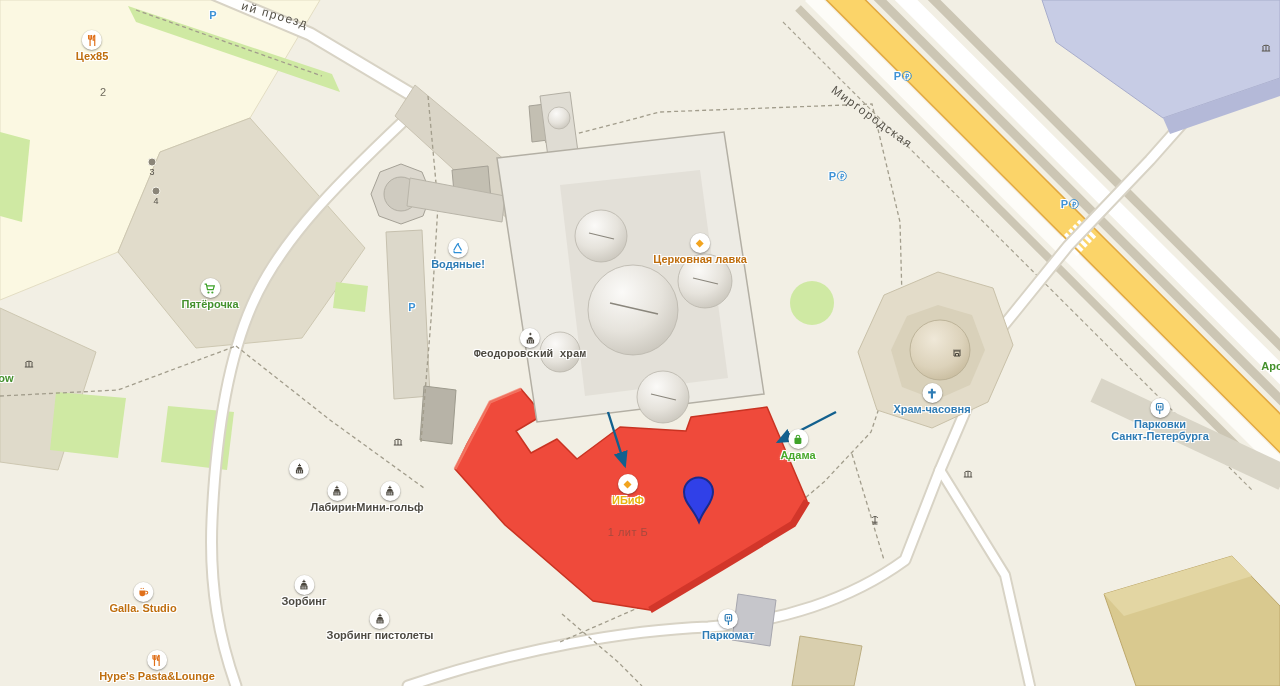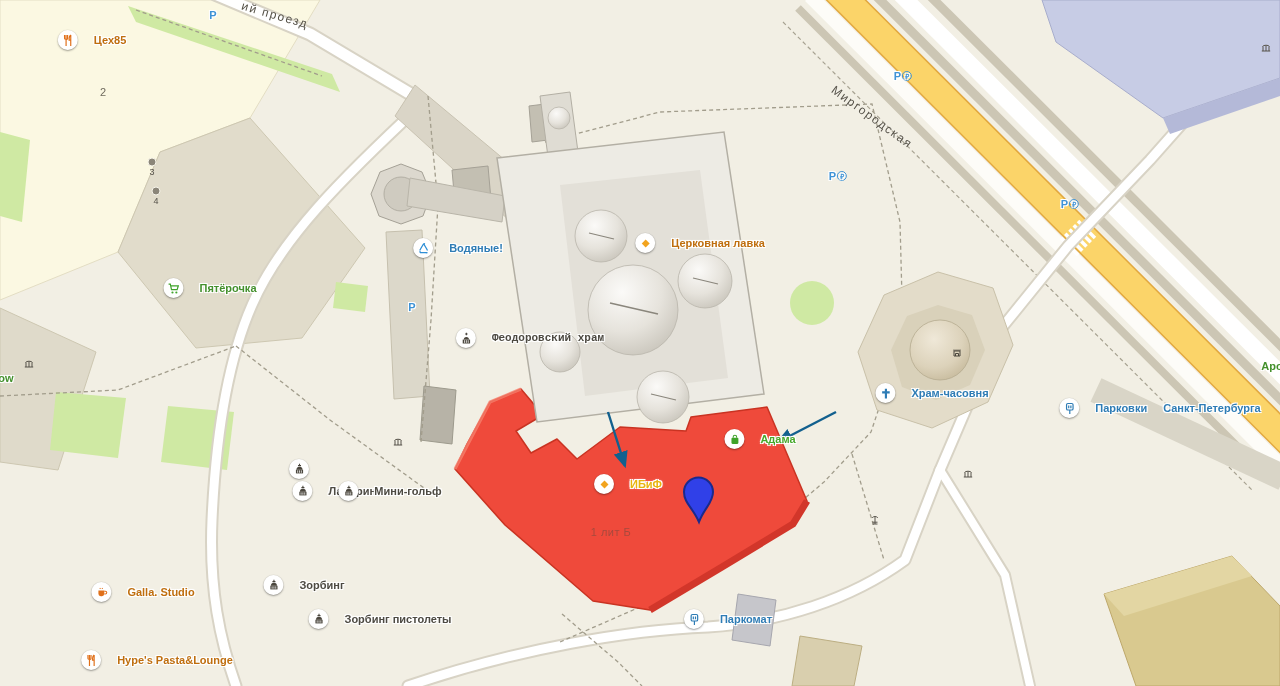--- a/index.html
+++ b/index.html
@@ -5,21 +5,21 @@
   html,body{margin:0;padding:0;background:#e8e5d8;}
   .viewport{
     position:relative;width:1280px;height:686px;overflow:hidden;
     font-family:"Liberation Sans", sans-serif;
     background:#f2efe4;
   }
   svg.base{position:absolute;left:0;top:0;z-index:0;}
   .overlay{position:absolute;left:0;top:0;width:100%;height:100%;z-index:5;}
 
   
-  .poi{position:absolute;transform:translateX(-50%);display:flex;align-items:center;gap:16px;}
+  .poi{position:absolute;transform:translateX(-50%);display:flex;flex-direction:column;align-items:center;gap:0;}
   .badge{width:20px;height:20px;border-radius:50%;background:#fff;
          box-shadow:0 1px 2px rgba(0,0,0,.35),0 0 0 .5px rgba(0,0,0,.06);
          display:flex;align-items:center;justify-content:center;}
   .ic{width:13px;height:13px;display:block;}
   .poi-label{font-size:11px;font-weight:700;line-height:12px;white-space:nowrap;text-align:center;
     text-shadow:-1px -1px 0 #fff,1px -1px 0 #fff,-1px 1px 0 #fff,1px 1px 0 #fff,0 0 3px #fff;}
   .lbl-orange{color:#bf6e0e}
   .lbl-green{color:#43902c}
   .lbl-blue{color:#2e7cb5}
   .lbl-dark{color:#4d4a42}
@@ -193,21 +193,21 @@
   <div class="overlay">
 
     <div class="txt street" style="left:275px;top:8px;transform:translateX(-50%) rotate(16deg);">ий проезд</div>
     <div class="txt street" style="left:872px;top:110px;transform:translateX(-50%) rotate(36deg);">Миргородская</div>
 
     <div class="txt bld-num" style="left:103px;top:86px;">2</div>
     <div class="dot" style="left:152px;top:162px;"></div>
     <div class="txt ent-num" style="left:152px;top:167px;">3</div>
     <div class="dot" style="left:156px;top:191px;"></div>
     <div class="txt ent-num" style="left:156px;top:196px;">4</div>
-    <div class="txt lit" style="left:611px;top:526px;text-align:center;">1 лит Б</div>
+    <div class="txt lit" style="left:628px;top:526px;text-align:center;">1 лит Б</div>
 
     <div class="txt partial" style="left:6px;top:372px;">ow</div>
     <div class="txt partial" style="left:1272px;top:360px;">Аро</div>
 
     <div class="p-icon" style="left:213px;top:15px;">
         <span>P</span>
       </div>
     <div class="p-icon" style="left:412px;top:307px;">
         <span>P</span>
       </div>
@@ -296,21 +296,21 @@
 
     <div class="poi" style="left:628px;top:474px;">
       <span class="badge">
           <svg class="ic" viewBox="0 0 12 12">
             <rect x="3.4" y="3.4" width="5.2" height="5.2" transform="rotate(45 6 6)" fill="#f2a41f"></rect>
           </svg>
         </span>
       <span class="poi-label lbl-gold">ИБиФ</span>
     </div>
 
-    <div class="poi" style="left:760px;top:429px;">
+    <div class="poi" style="left:798px;top:429px;">
       <span class="badge">
           <svg class="ic" viewBox="0 0 12 12">
             <rect x="2.8" y="4.3" width="6.4" height="5.8" rx="1" fill="#3fa32a"></rect>
             <path d="M4.4 4.3v-.6a1.6 1.6 0 0 1 3.2 0v.6" stroke="#3fa32a" stroke-width="1" fill="none"></path>
           </svg>
         </span>
       <span class="poi-label lbl-brightgreen">Адама</span>
     </div>
 
     <div class="poi" style="left:932px;top:383px;">

